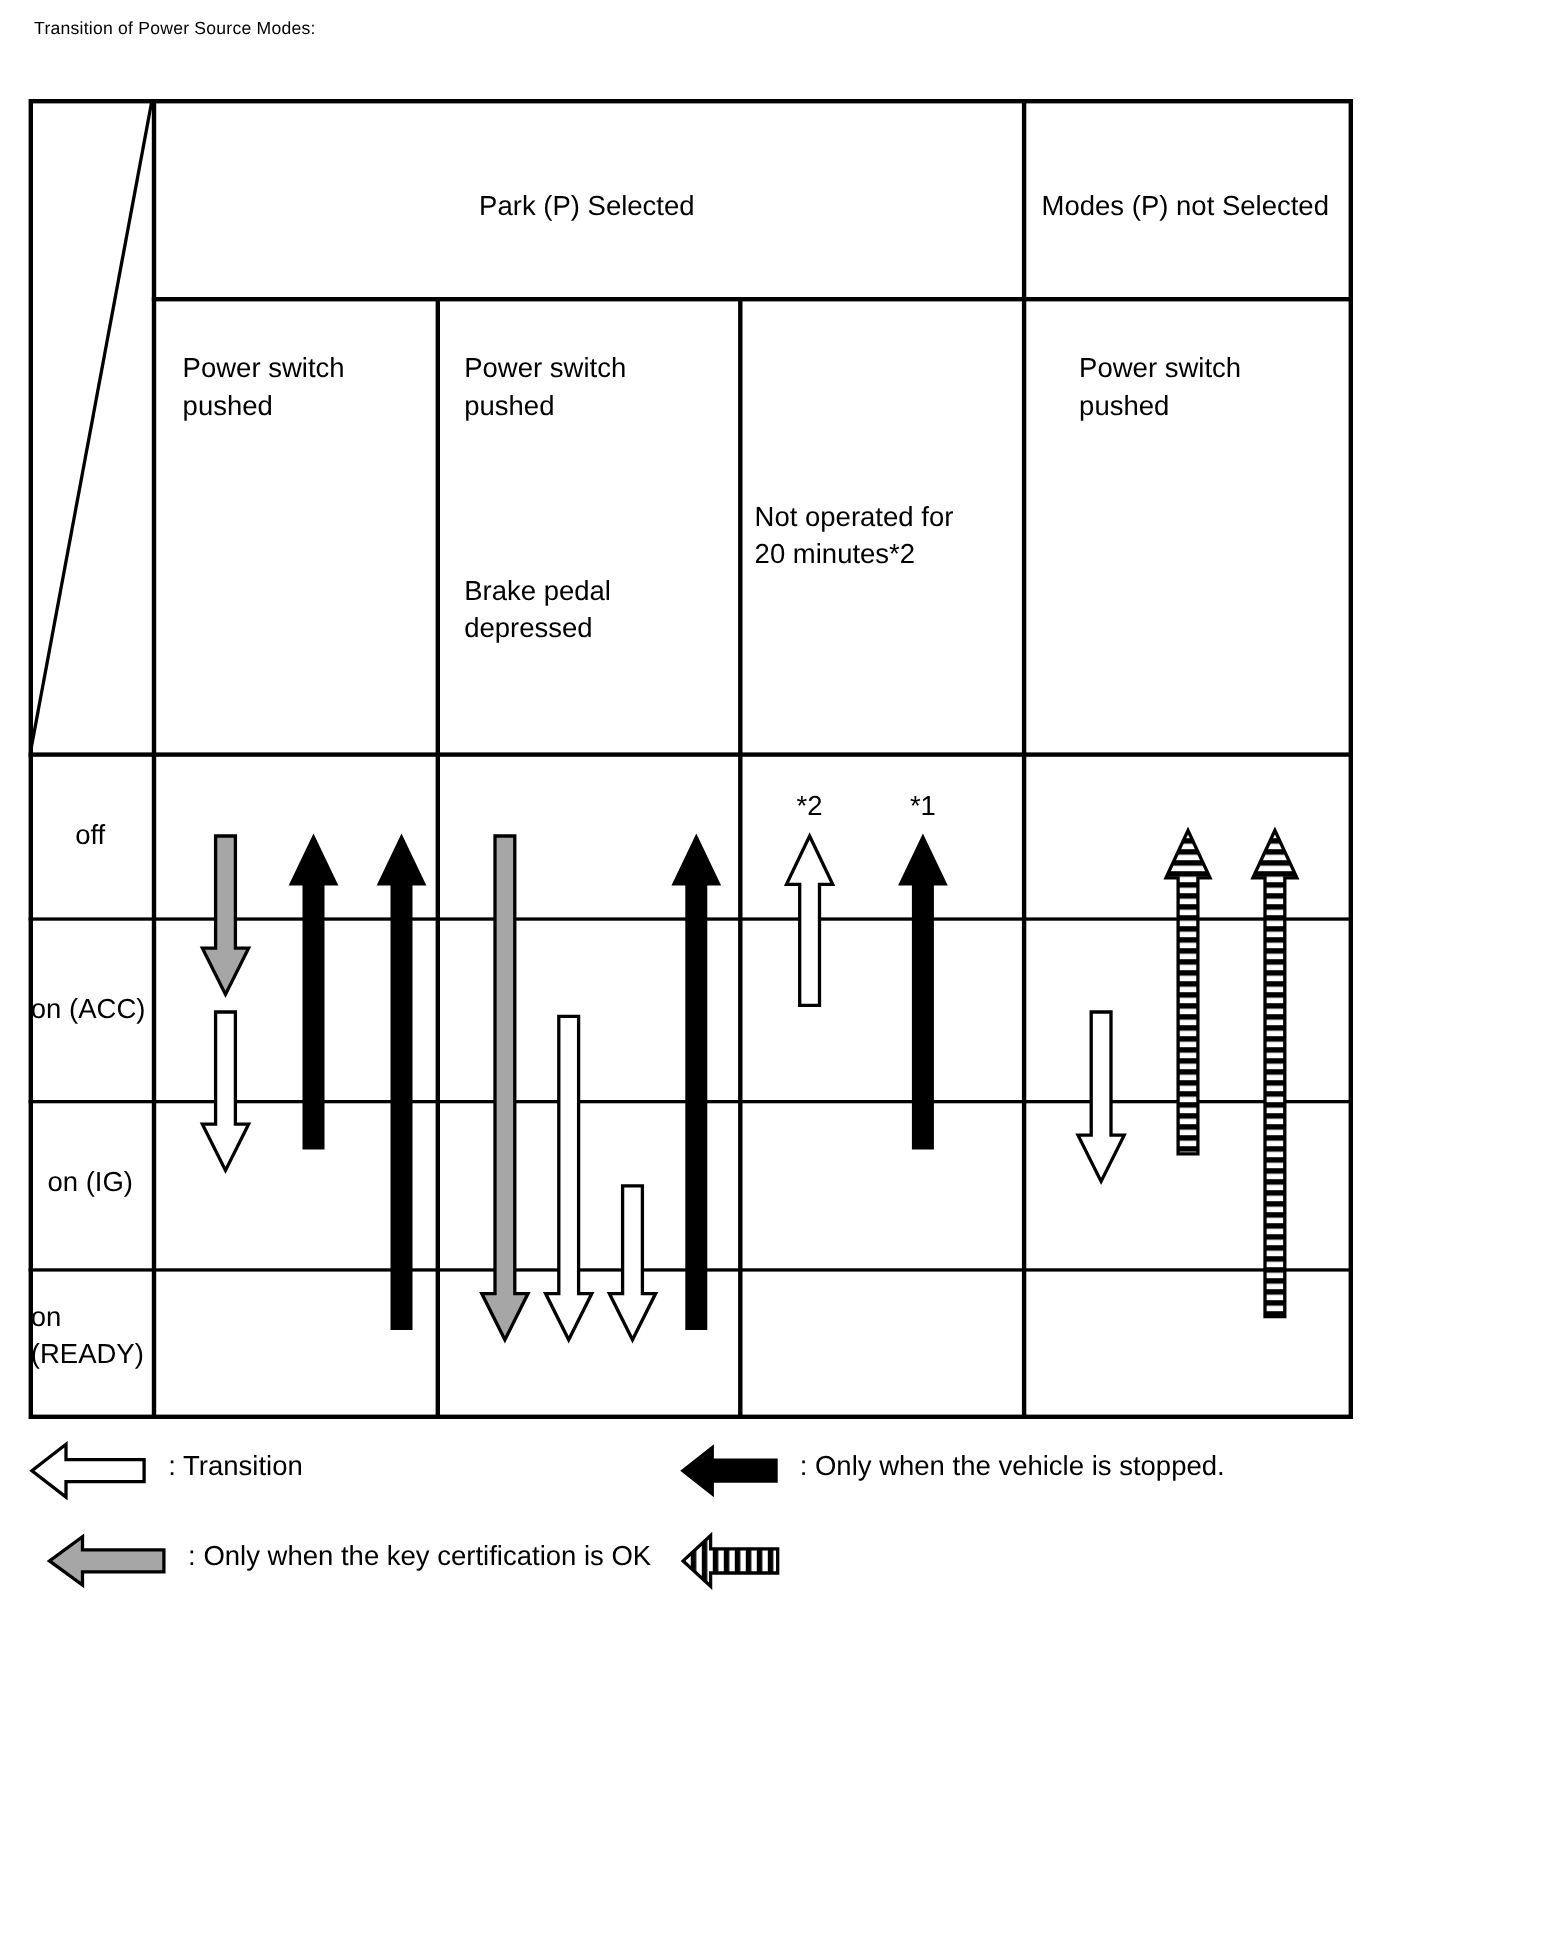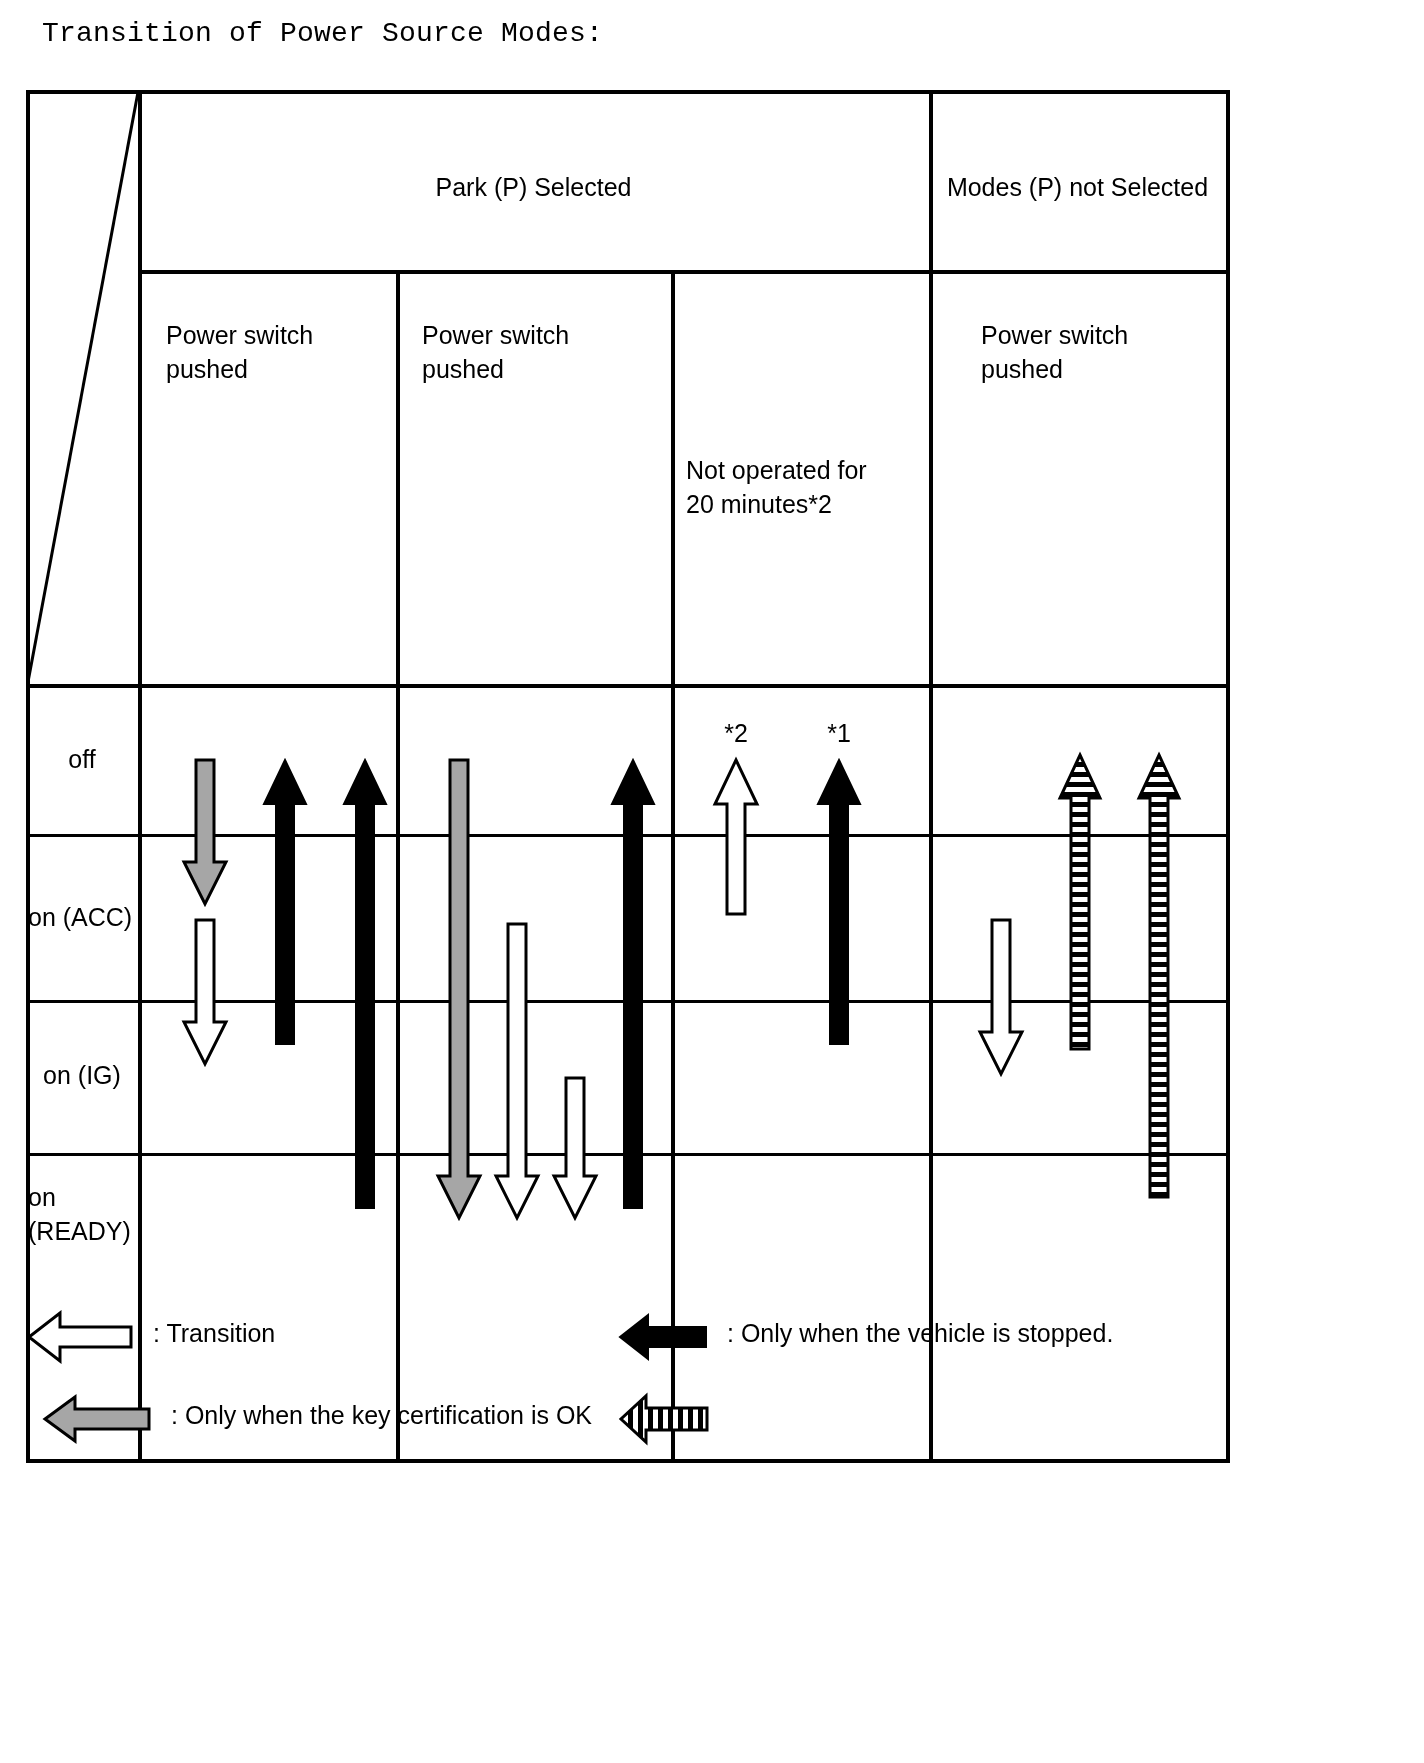--- a/index.html
+++ b/index.html
@@ -2,25 +2,25 @@
 <html><head>
 <meta charset="utf-8">
 <style>
   html,body{margin:0;padding:0;background:#fff;}
   body{
     width:1424px;height:1763px;position:relative;
     font-family:"Liberation Sans","DejaVu Sans",sans-serif;
     color:#000;overflow:hidden;
   }
   .title{
-    position:absolute;left:42px;top:18px;
-    font-size:28px;letter-spacing:.2px;white-space:nowrap;font-family:Liberation Mono, monospace;
+    position:absolute;left:31px;top:18px;
+    font-size:16px;letter-spacing:.2px;white-space:nowrap;
   }
   
-  .table-wrap{position:absolute;left:26px;top:90px;width:1204px;height:1373px;}
+  .table-wrap{position:absolute;left:26px;top:90px;width:1204px;height:1200px;}
   .tbl{position:absolute;inset:0;border:4px solid #000;box-sizing:border-box;}
   .vline{position:absolute;background:#000;width:3px;top:0;bottom:0;}
   .hline{position:absolute;background:#000;height:3px;left:0;right:0;}
   .hline.thick{height:4px;}
   .vline.thick{width:4px;}
 
   .cell-text{position:absolute;font-size:25px;line-height:34px;white-space:pre-line;}
   .ctr{text-align:center;}
 
   
@@ -62,20 +62,22 @@
   </div>
 
   <div class="cell-text ctr" style="left:112px;top:80px;width:791px;">Park (P) Selected</div>
   <div class="cell-text ctr" style="left:903px;top:80px;width:297px;">Modes (P) not Selected</div>
 
   <div class="cell-text" style="left:140px;top:228px;width:215px;">Power switch
 pushed</div>
 
   <div class="cell-text" style="left:396px;top:228px;width:235px;">Power switch
 pushed</div>
+  <div class="cell-text" style="left:396px;top:430px;width:235px;">Brake pedal
+depressed</div>
 
   <div class="cell-text" style="left:660px;top:363px;width:240px;">Not operated for
 20 minutes*2</div>
 
   <div class="cell-text" style="left:955px;top:228px;width:240px;">Power switch
 pushed</div>
 
   <div class="cell-text ctr" style="left:0px;top:652px;width:112px;">off</div>
   <div class="cell-text" style="left:2px;top:810px;width:112px;">on (ACC)</div>
   <div class="cell-text ctr" style="left:0px;top:968px;width:112px;">on (IG)</div>

